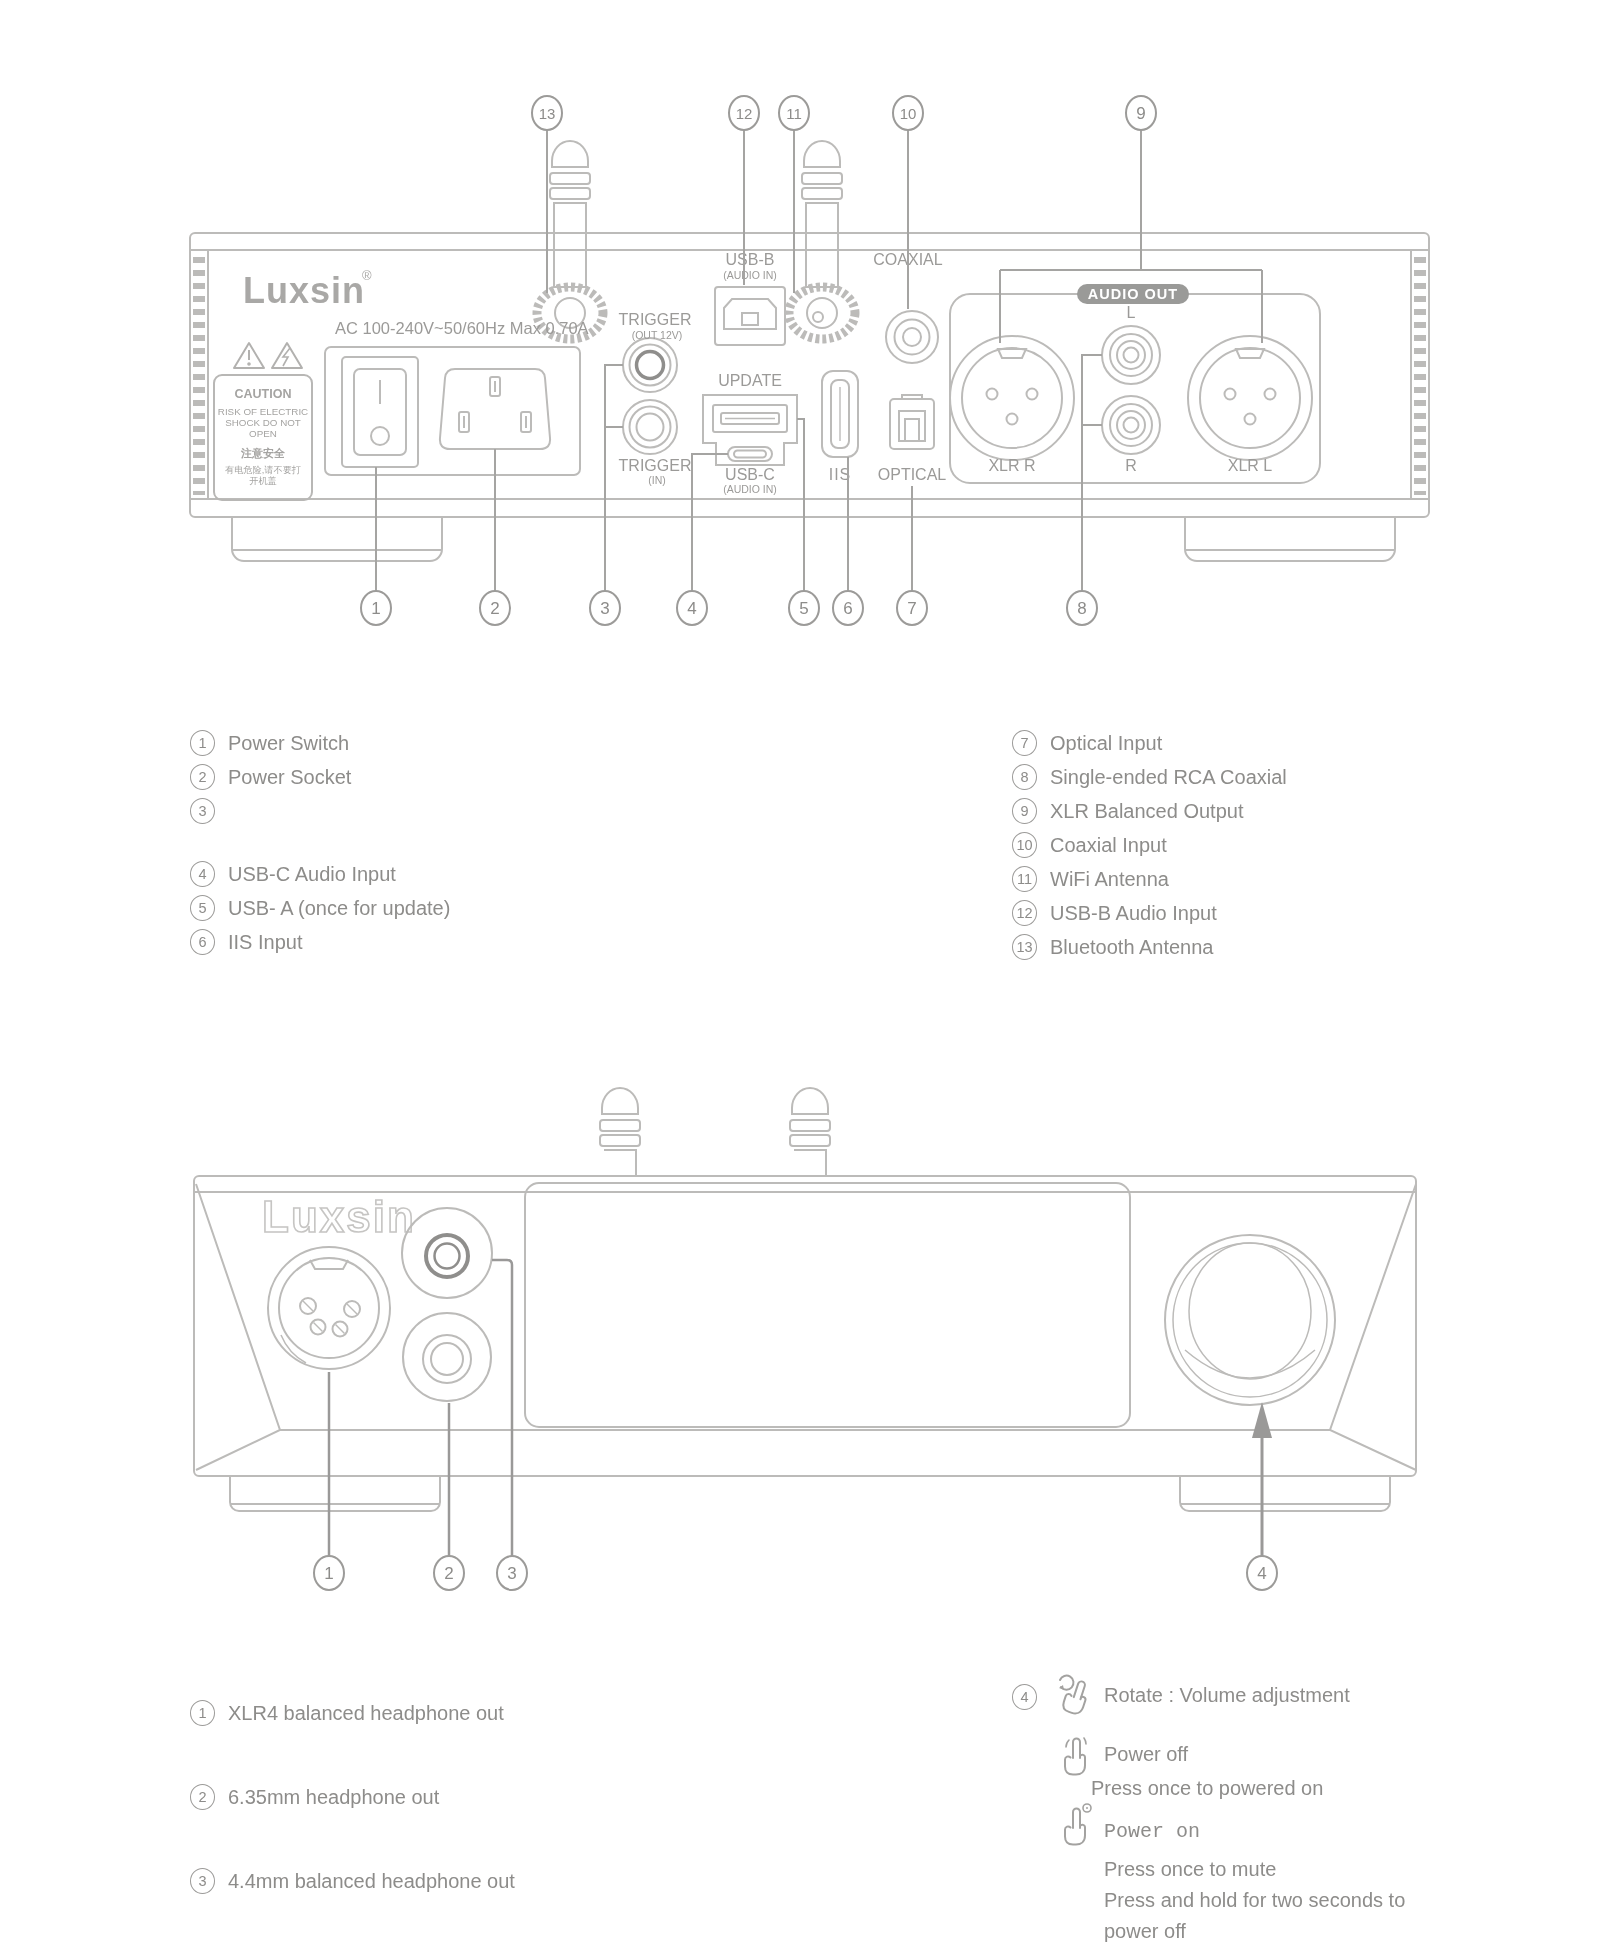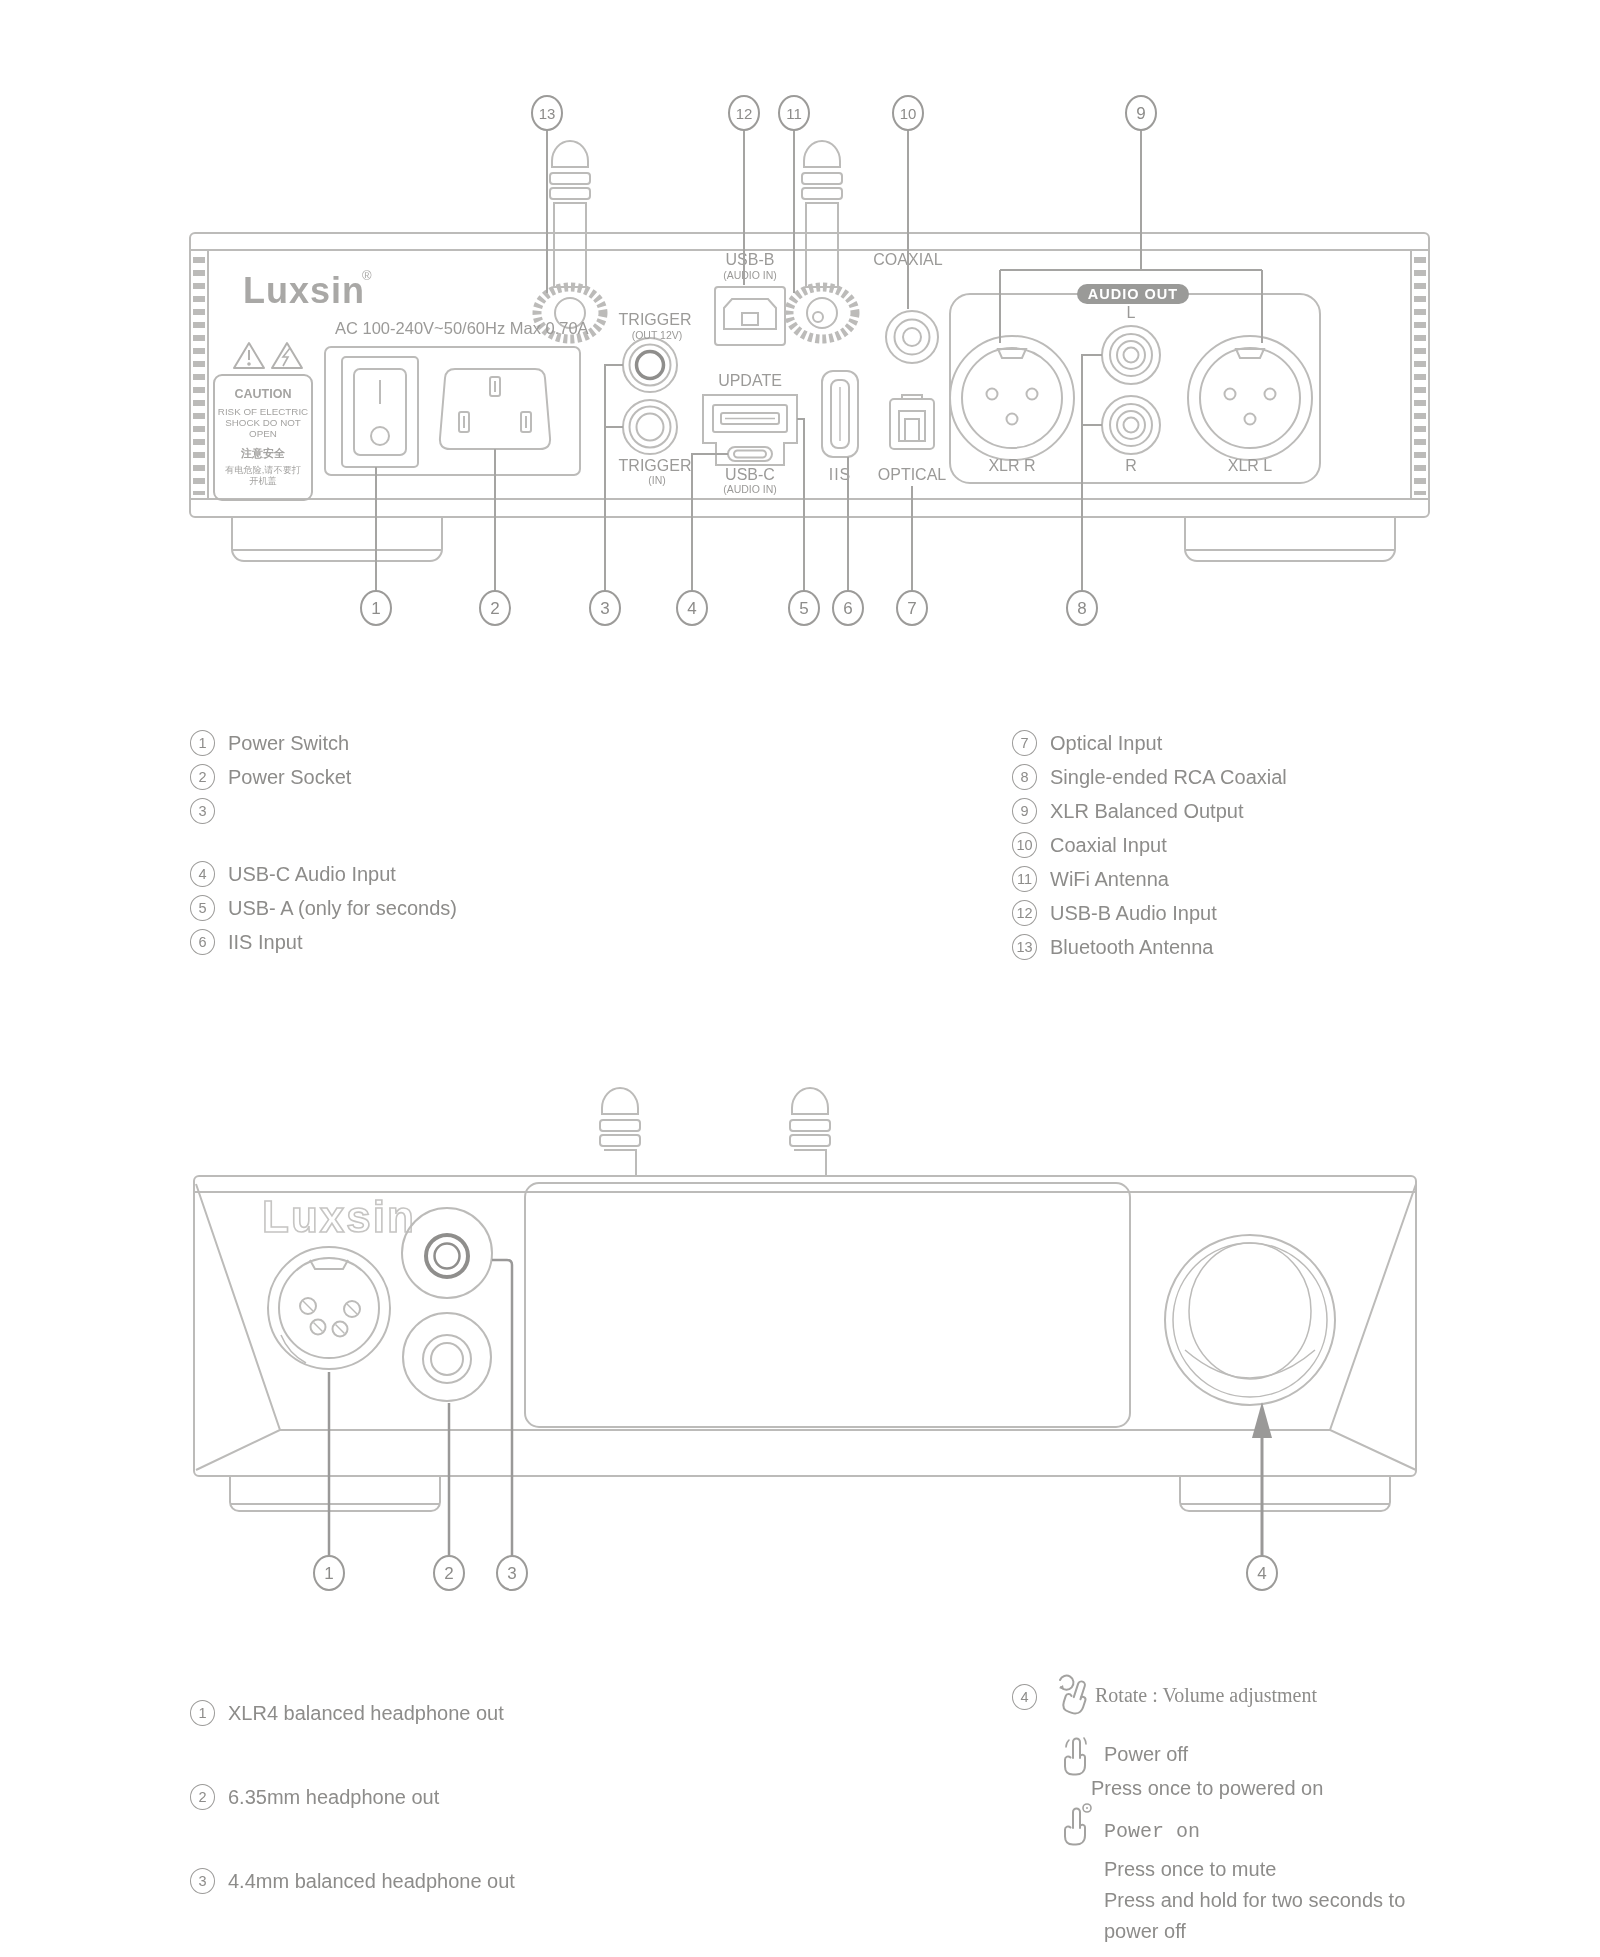--- a/index.html
+++ b/index.html
@@ -264,21 +264,21 @@
     </div>
     <div class="legend-row top-align" style="top:68px;left:0;">
       <span class="cnum">3</span>
     </div>
     <div class="legend-row" style="top:131px;left:0;">
       <span class="cnum">4</span>
       <span>USB-C Audio Input</span>
     </div>
     <div class="legend-row" style="top:165px;left:0;">
       <span class="cnum">5</span>
-      <span>USB- A (only for seconds)</span>
+      <span>USB- A (once for update)</span>
     </div>
     <div class="legend-row" style="top:199px;left:0;">
       <span class="cnum">6</span>
       <span>IIS Input</span>
     </div>
   </div>
 
   <div style="position:absolute;left:1012px;top:730px;width:500px;height:240px;">
     <div class="legend-row" style="top:0;left:0;">
       <span class="cnum">7</span>
@@ -423,21 +423,21 @@
         <g fill="none" stroke="#a3a2a0" stroke-width="2" stroke-linecap="round" stroke-linejoin="round">
           <path d="M8 8 a7 7 0 1 1 1 7"></path>
           <polygon points="7,16 11,13 12,18" fill="#a3a2a0" stroke="none"></polygon>
           <g transform="rotate(18 24 28)">
             <path d="M21 26 V12 a3.5 3.5 0 0 1 7 0 v14"></path>
             <path d="M28 24 c1.5 -2 5 -1.5 5 1.5 v7 c0 6 -4 9 -9 9 h-3 c-5 0 -8 -3 -8 -8 v-6 c0 -3 3.5 -4 5.5 -2"></path>
           </g>
         </g>
       </svg>
     </span>
-    <span class="gb-item" style="left:83px;top:12px;font-family:Liberation Serif, serif;">Rotate : Volume adjustment</span>
+    <span class="gb-item" style="left:92px;top:12px;">Rotate : Volume adjustment</span>
 
     <span class="gb-item" style="left:44px;top:60px;">
       <svg class="hand-svg" viewBox="0 0 40 46">
         <g fill="none" stroke="#a3a2a0" stroke-width="2" stroke-linecap="round" stroke-linejoin="round">
           <path d="M17 26 V10 a3.5 3.5 0 0 1 7 0 v16"></path>
           <path d="M24 24 c1.5 -2 5 -1.5 5 1.5 v8 c0 6 -4 9 -9 9 h-3 c-5 0 -8 -3 -8 -8 v-7 c0 -3 3.5 -4 5.5 -2"></path>
           <path d="M13 8 q-3 3 -3 7 M28 6 q2 3 2 6" stroke-width="1.6"></path>
         </g>
       </svg>
     </span>

